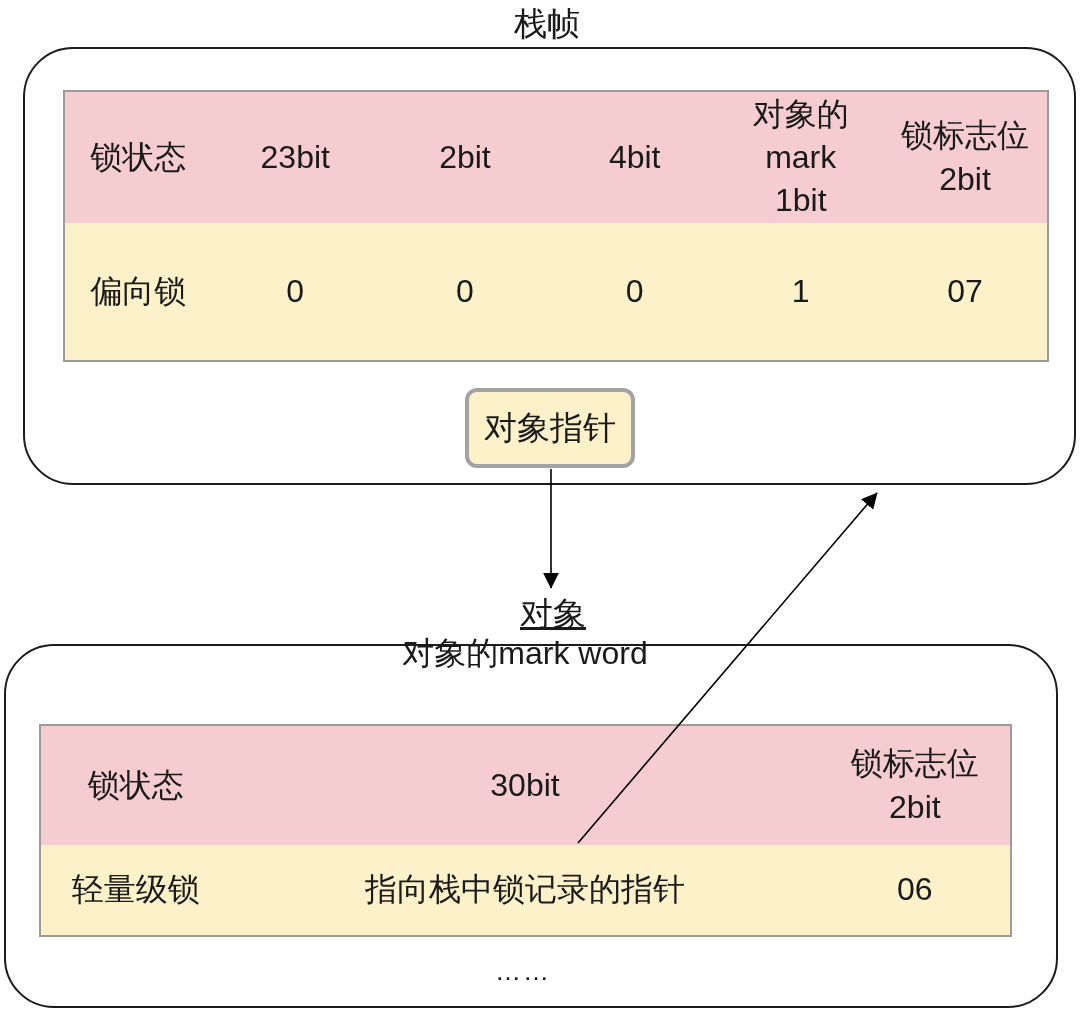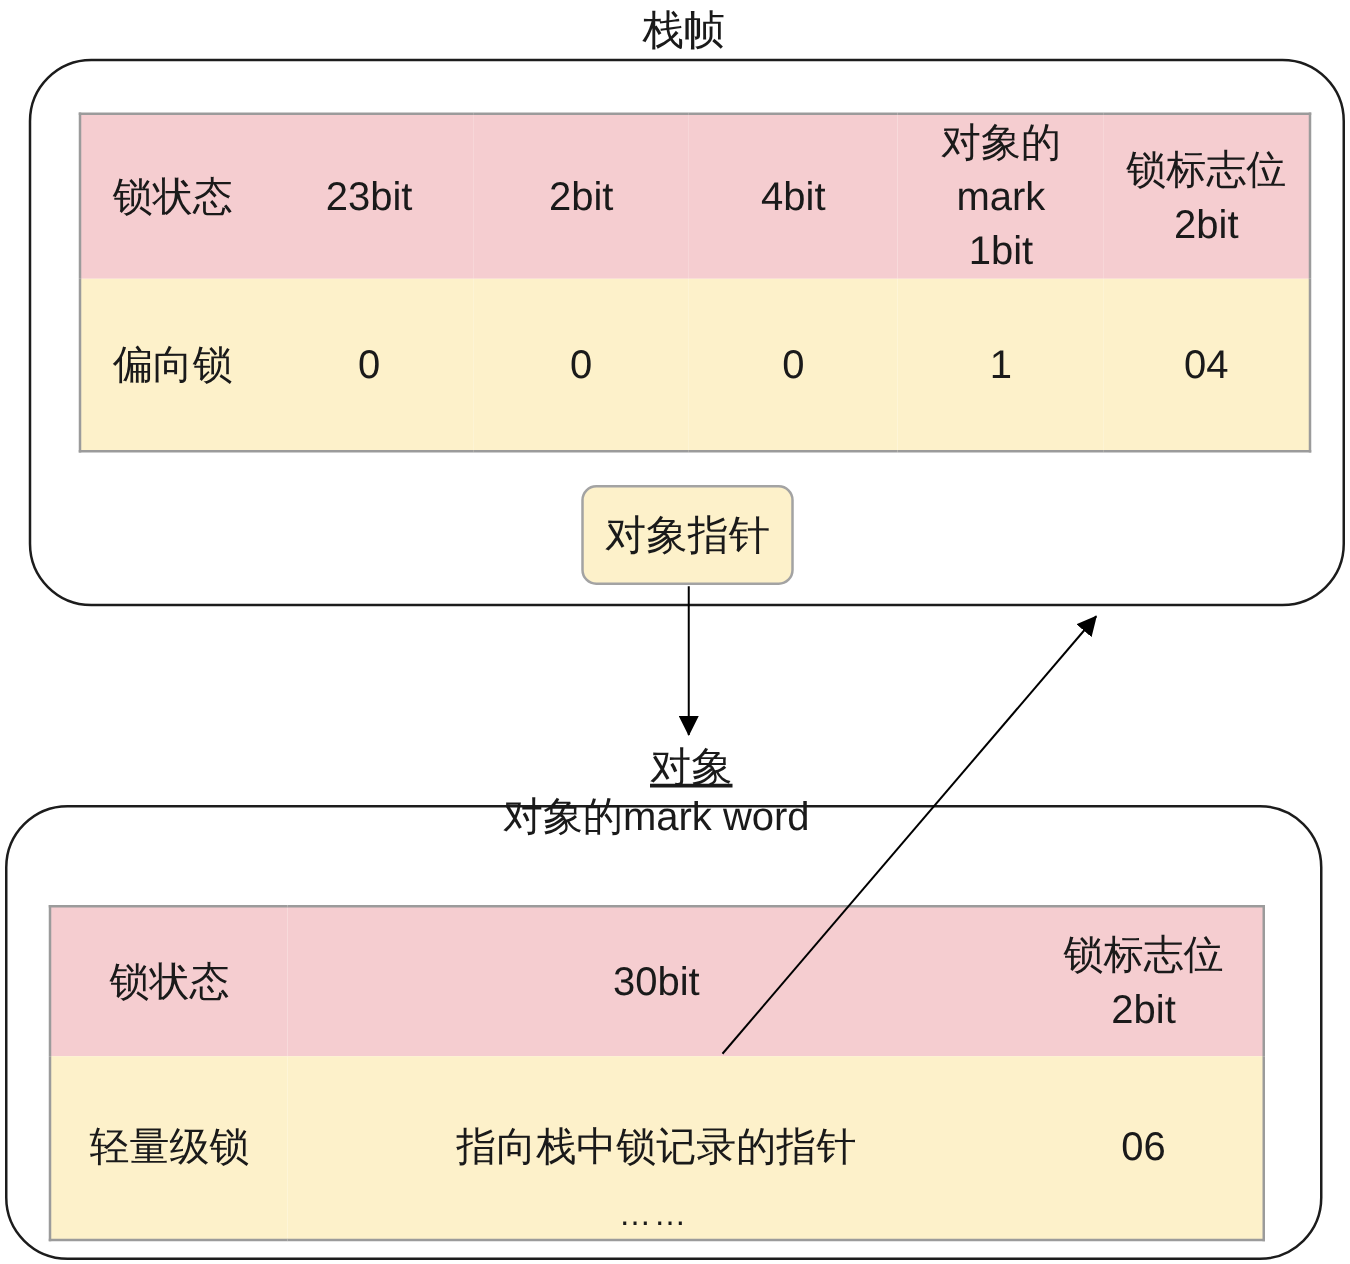--- a/index.html
+++ b/index.html
@@ -18,24 +18,24 @@
             white-space:pre-line;line-height:1.35;padding:0;border:none;}
   table.tbl tr.hdr{background:#f5cdd0;}
   table.tbl tr.val{background:#fdf1ca;}
 
   .top-table{left:63px;top:90px;width:986px;}
   .top-table tr.hdr{height:132px;}
   .top-table tr.val{height:138px;}
 
   .bottom-table{left:39px;top:724px;width:973px;}
   .bottom-table tr.hdr{height:120px;}
-  .bottom-table tr.val{height:147px;}
+  .bottom-table tr.val{height:91px;}
 
   .pointer-box{position:absolute;left:465px;top:388px;width:170px;height:80px;
-    box-sizing:border-box;border:2px solid #a3a3a3;border-radius:12px;background:#fdf1ca;
+    box-sizing:border-box;border:4px solid #a3a3a3;border-radius:12px;background:#fdf1ca;
     display:flex;align-items:center;justify-content:center;font-size:33px;}
 
   .object-label{left:453px;top:592px;width:200px;text-decoration:underline;}
   .stack-title{left:347px;top:2px;width:400px;}
   .markword-title{left:325px;top:632px;width:400px;font-size:32px;}
 
   .ellipsis{position:absolute;left:423px;top:956px;width:200px;text-align:center;
     font-size:26px;letter-spacing:2px;color:#1a1a1a;}
 
   svg.arrows{position:absolute;left:0;top:0;width:1080px;height:1011px;pointer-events:none;}
@@ -68,21 +68,21 @@
 1bit</th>
       <th>锁标志位
 2bit</th>
     </tr>
     <tr class="val">
       <td>偏向锁</td>
       <td>0</td>
       <td>0</td>
       <td>0</td>
       <td>1</td>
-      <td>04</td>
+      <td>07</td>
     </tr>
   </tbody>
     </table>
 
   <div class="pointer-box">对象指针</div>
 
   <div class="title object-label">对象</div>
 
   <div class="container bottom-container"></div>
 

